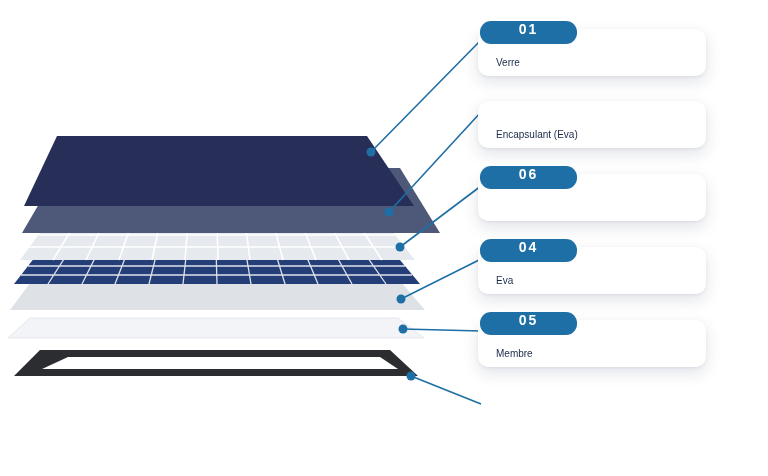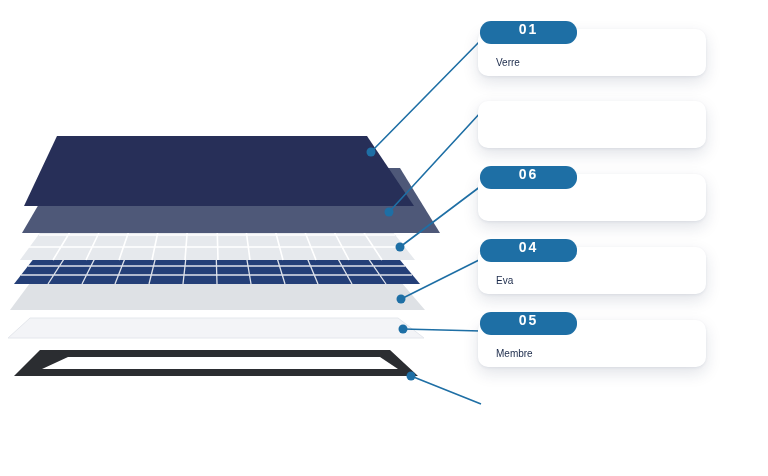--- a/index.html
+++ b/index.html
@@ -77,20 +77,21 @@
   </svg>
 
   <div class="card" style="top:29px">
     <div class="badge">
       <span>01</span>
     </div>
     <div class="label">Verre</div>
   </div>
 
   <div class="card" style="top:101px">
+    <div class="label">Encapsulant (Eva)</div>
   </div>
 
   <div class="card" style="top:174px">
     <div class="badge">
       <span>06</span>
     </div>
   </div>
 
   <div class="card" style="top:247px">
     <div class="badge">

